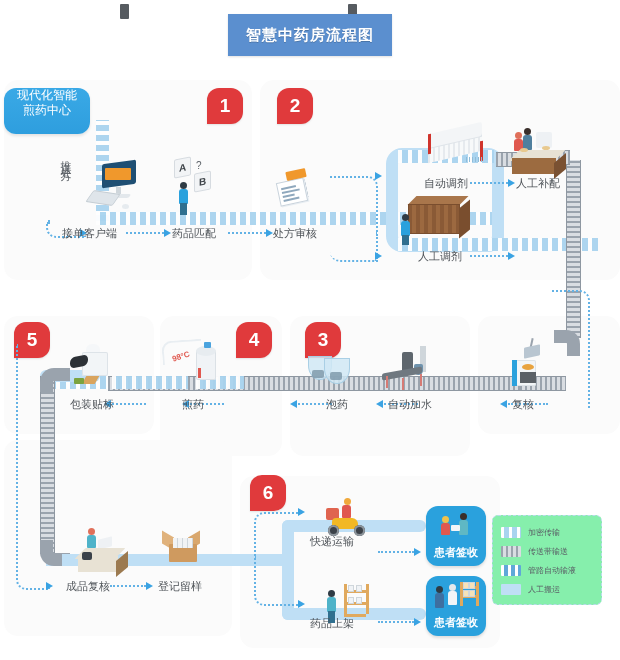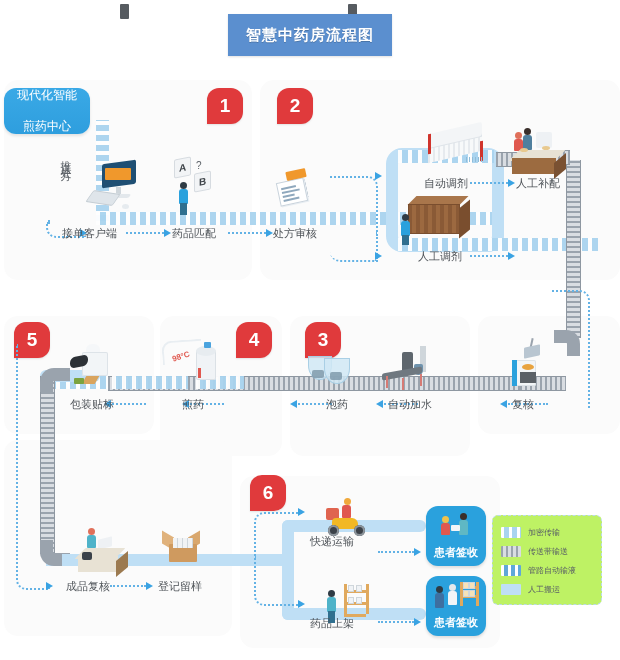--- a/index.html
+++ b/index.html
@@ -85,36 +85,36 @@
   .vlbl{
     position:absolute;font-size:11px;color:#5a6066;
     writing-mode:vertical-rl;letter-spacing:3px;
   }
 
   
   .bluetag{
     position:absolute;left:4px;top:88px;width:86px;height:46px;
     background:linear-gradient(180deg,#3aa9e6 0%,#2e9ede 100%);
     border-radius:12px;display:flex;flex-direction:column;
-    align-items:center;justify-content:space-between;line-height:1.25;
+    align-items:center;justify-content:flex-start;line-height:1.25;
     color:#fff;font-size:12px;box-shadow:0 2px 3px rgba(0,0,0,.10);
   }
 
   
   .card{
     position:absolute;width:60px;height:60px;border-radius:12px;
     background:#2aa1dd;box-shadow:0 2px 3px rgba(0,0,0,.12);
     display:flex;align-items:flex-end;justify-content:center;
   }
   .card-text{color:#fff;font-size:11px;font-weight:bold;margin-bottom:6px;}
 
   
   .legend{
     position:absolute;left:492px;top:515px;width:110px;height:90px;
-    background:#bef264;border:1px dashed #bcd9ee;border-radius:6px;
+    background:#86efac;border:1px dashed #bcd9ee;border-radius:6px;
     padding:7px 8px;box-sizing:border-box;
   }
   .lrow{display:flex;align-items:center;height:19px;}
   .sw{width:20px;height:11px;margin-right:7px;flex:none;border-radius:1px;}
   .sw1{background:repeating-linear-gradient(90deg,#ffffff 0 3px,rgba(255,255,255,0) 3px 8px),#a9d4ef;}
   .sw2{background:repeating-linear-gradient(90deg,#9aa3ad 0 2px,#d9dde2 2px 5px);}
   .sw3{background:repeating-linear-gradient(90deg,#ffffff 0 3px,#5fa8d8 3px 7px);}
   .sw4{background:#bfdff5;}
   .ltxt{font-size:8px;color:#5a6066;white-space:nowrap;}
 

